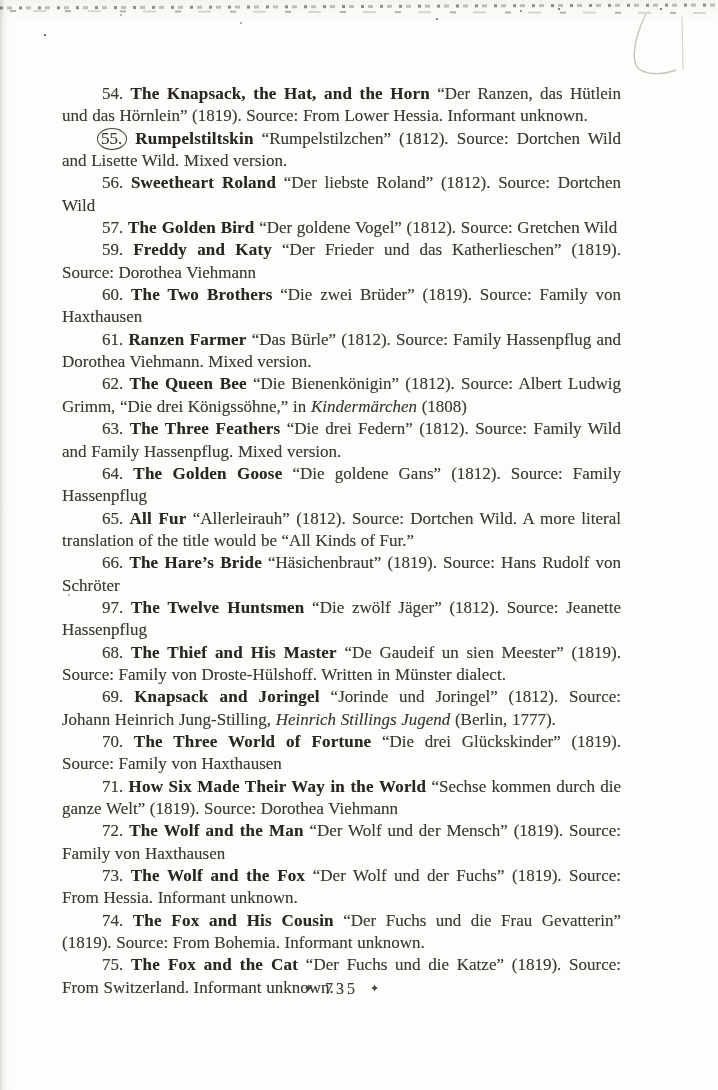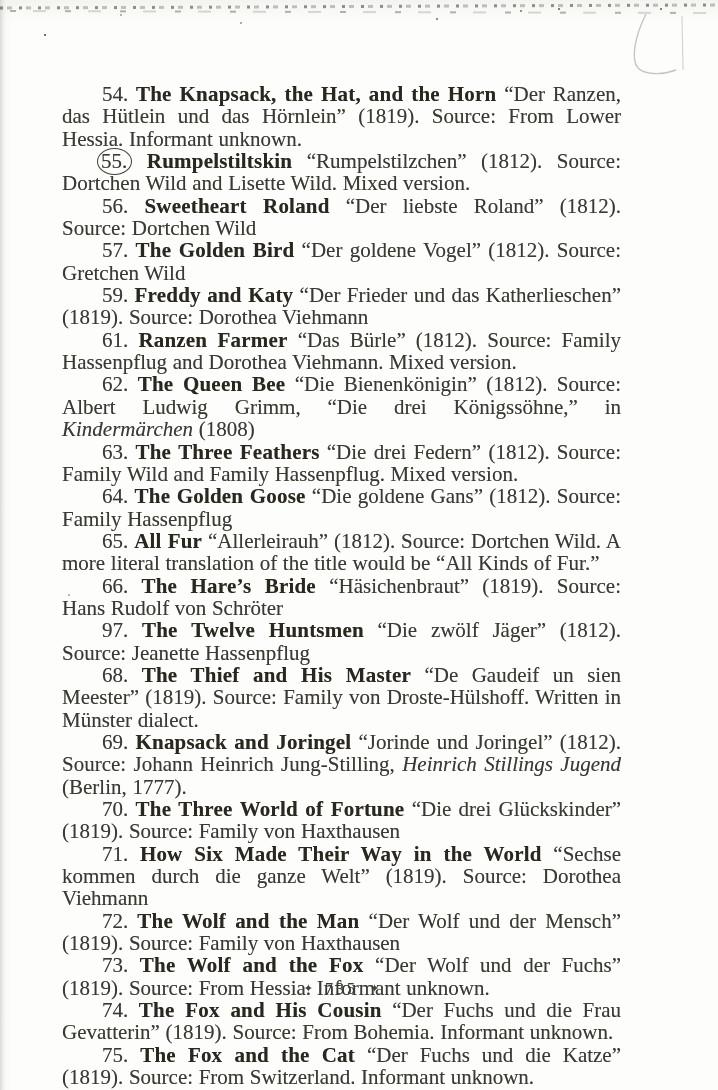--- a/index.html
+++ b/index.html
@@ -40,21 +40,21 @@
     box-shadow:
       44px 34px 0 rgba(50,48,42,0.7), 240px 22px 0 rgba(50,48,42,0.4),
       436px 18px 0 rgba(50,48,42,0.55), 520px 10px 0 rgba(50,48,42,0.5),
       660px 8px 0 rgba(50,48,42,0.6), 120px 14px 0 rgba(50,48,42,0.35),
       68px 594px 0 rgba(50,48,42,0.35), 558px 8px 0 rgba(50,48,42,0.6);
   }
   .curl-svg { position: absolute; top: 10px; right: 30px; }
   
   .entry-list {
     position: absolute; left: 62px; top: 83px; width: 559px;
-    font-size: 21px; line-height: 22.35px;
+    font-size: 17px; line-height: 22.35px;
     color: #3b3933;
     text-align: justify;
     text-align-last: left;
     text-shadow: 0 0 0.5px rgba(62,60,52,0.45);
   }
   .entry { margin: 0; text-indent: 40px; word-spacing: 0.4px; }
   .entry .num { color: #3b3933; }
   .entry .num.circled {
     border: 1.6px solid #44423a;
     border-radius: 50%;
@@ -88,20 +88,21 @@
   <path d="M48 4 C 36 28, 33 50, 40 58 C 46 64, 62 66, 78 60" fill="none" stroke="#c7c5be" stroke-width="1.4"></path>
   <path d="M84 6 L 85 60" fill="none" stroke="#d6d4cd" stroke-width="1.2"></path>
 </svg>
 
 <div class="entry-list">
     <p class="entry"><span class="num">54.</span> <strong>The Knapsack, the Hat, and the Horn</strong><span> “Der Ranzen, das Hütlein und das Hörnlein” (1819). Source: From Lower Hessia. Informant unknown.</span></p>
     <p class="entry"><span class="num circled">55.</span> <strong>Rumpelstiltskin</strong><span> “Rumpelstilzchen” (1812). Source: Dortchen Wild and Lisette Wild. Mixed version.</span></p>
     <p class="entry"><span class="num">56.</span> <strong>Sweetheart Roland</strong><span> “Der liebste Roland” (1812). Source: Dortchen Wild</span></p>
     <p class="entry"><span class="num">57.</span> <strong>The Golden Bird</strong><span> “Der goldene Vogel” (1812). Source: Gretchen Wild</span></p>
     <p class="entry"><span class="num">59.</span> <strong>Freddy and Katy</strong><span> “Der Frieder und das Katherlieschen” (1819). Source: Dorothea Viehmann</span></p>
+    <p class="entry"><span class="num">60.</span> <strong>The Two Brothers</strong><span> “Die zwei Brüder” (1819). Source: Family von Haxthausen</span></p>
     <p class="entry"><span class="num">61.</span> <strong>Ranzen Farmer</strong><span> “Das Bürle” (1812). Source: Family Hassenpflug and Dorothea Viehmann. Mixed version.</span></p>
     <p class="entry"><span class="num">62.</span> <strong>The Queen Bee</strong><span> “Die Bienenkönigin” (1812). Source: Albert Ludwig Grimm, “Die drei Königssöhne,” in </span><em>Kindermärchen</em><span> (1808)</span></p>
     <p class="entry"><span class="num">63.</span> <strong>The Three Feathers</strong><span> “Die drei Federn” (1812). Source: Family Wild and Family Hassenpflug. Mixed version.</span></p>
     <p class="entry"><span class="num">64.</span> <strong>The Golden Goose</strong><span> “Die goldene Gans” (1812). Source: Family Hassenpflug</span></p>
     <p class="entry"><span class="num">65.</span> <strong>All Fur</strong><span> “Allerleirauh” (1812). Source: Dortchen Wild. A more literal translation of the title would be “All Kinds of Fur.”</span></p>
     <p class="entry"><span class="num">66.</span> <strong>The Hare’s Bride</strong><span> “Häsichenbraut” (1819). Source: Hans Rudolf von Schröter</span></p>
     <p class="entry"><span class="num">97.</span> <strong>The Twelve Huntsmen</strong><span> “Die zwölf Jäger” (1812). Source: Jeanette Hassenpflug</span></p>
     <p class="entry"><span class="num">68.</span> <strong>The Thief and His Master</strong><span> “De Gaudeif un sien Meester” (1819). Source: Family von Droste-Hülshoff. Written in Münster dialect.</span></p>
     <p class="entry"><span class="num">69.</span> <strong>Knapsack and Joringel</strong><span> “Jorinde und Joringel” (1812). Source: Johann Heinrich Jung-Stilling, </span><em>Heinrich Stillings Jugend</em><span> (Berlin, 1777).</span></p>
     <p class="entry"><span class="num">70.</span> <strong>The Three World of Fortune</strong><span> “Die drei Glückskinder” (1819). Source: Family von Haxthausen</span></p>

